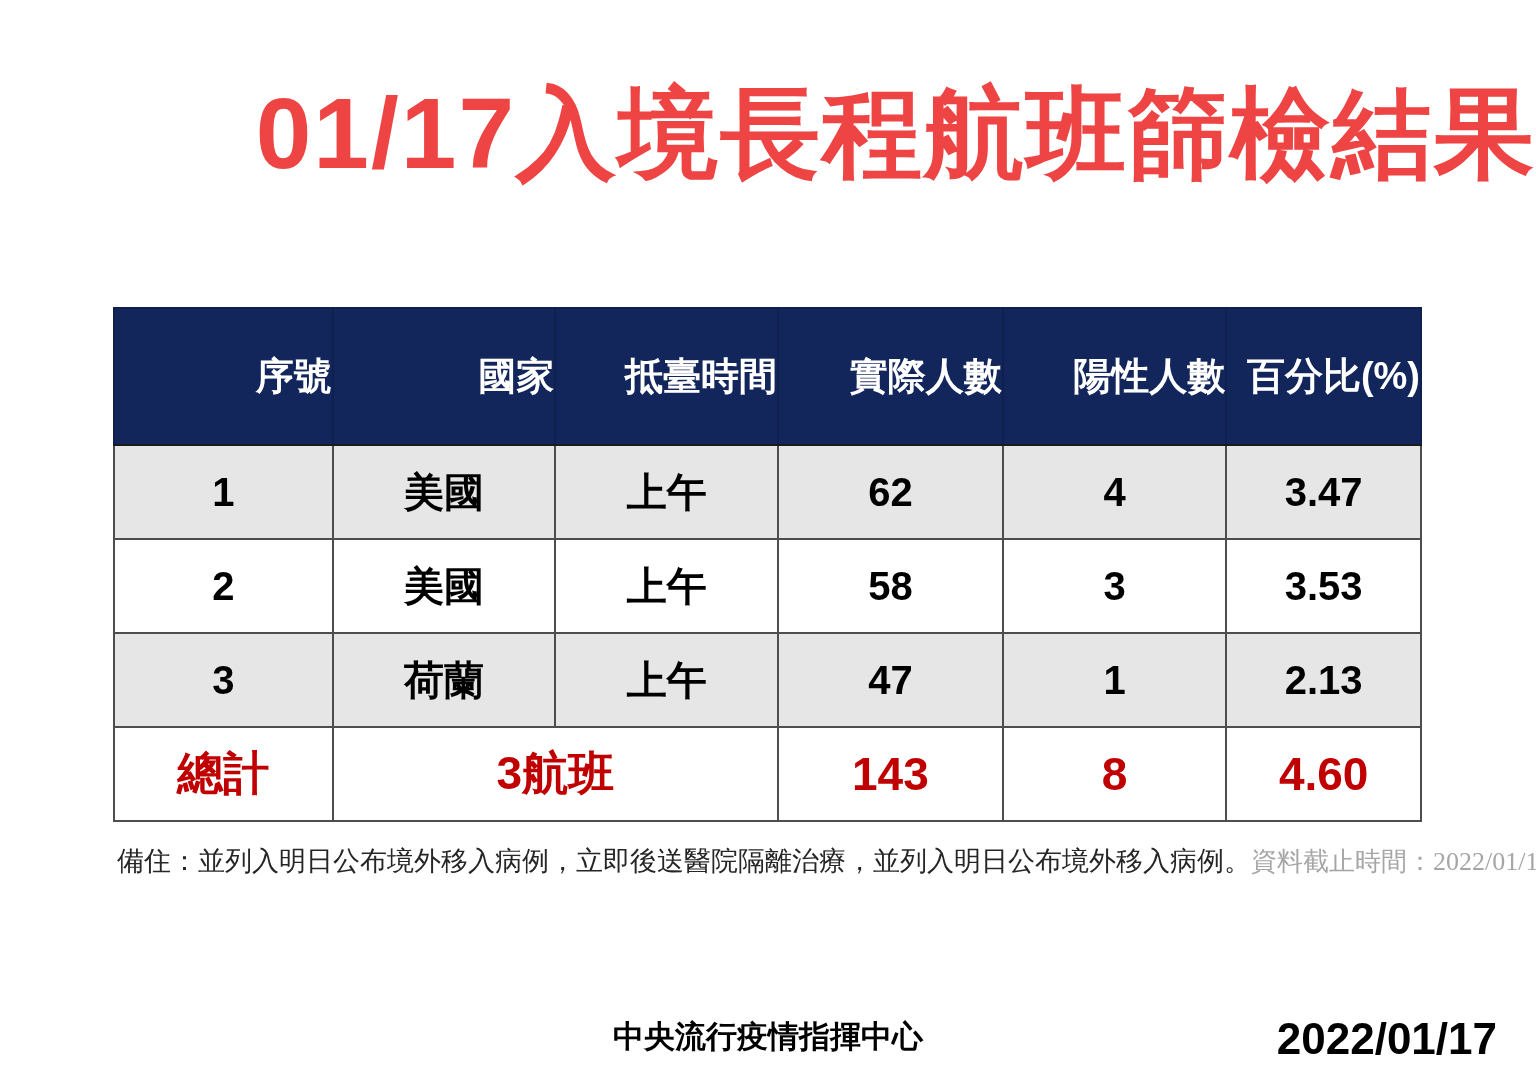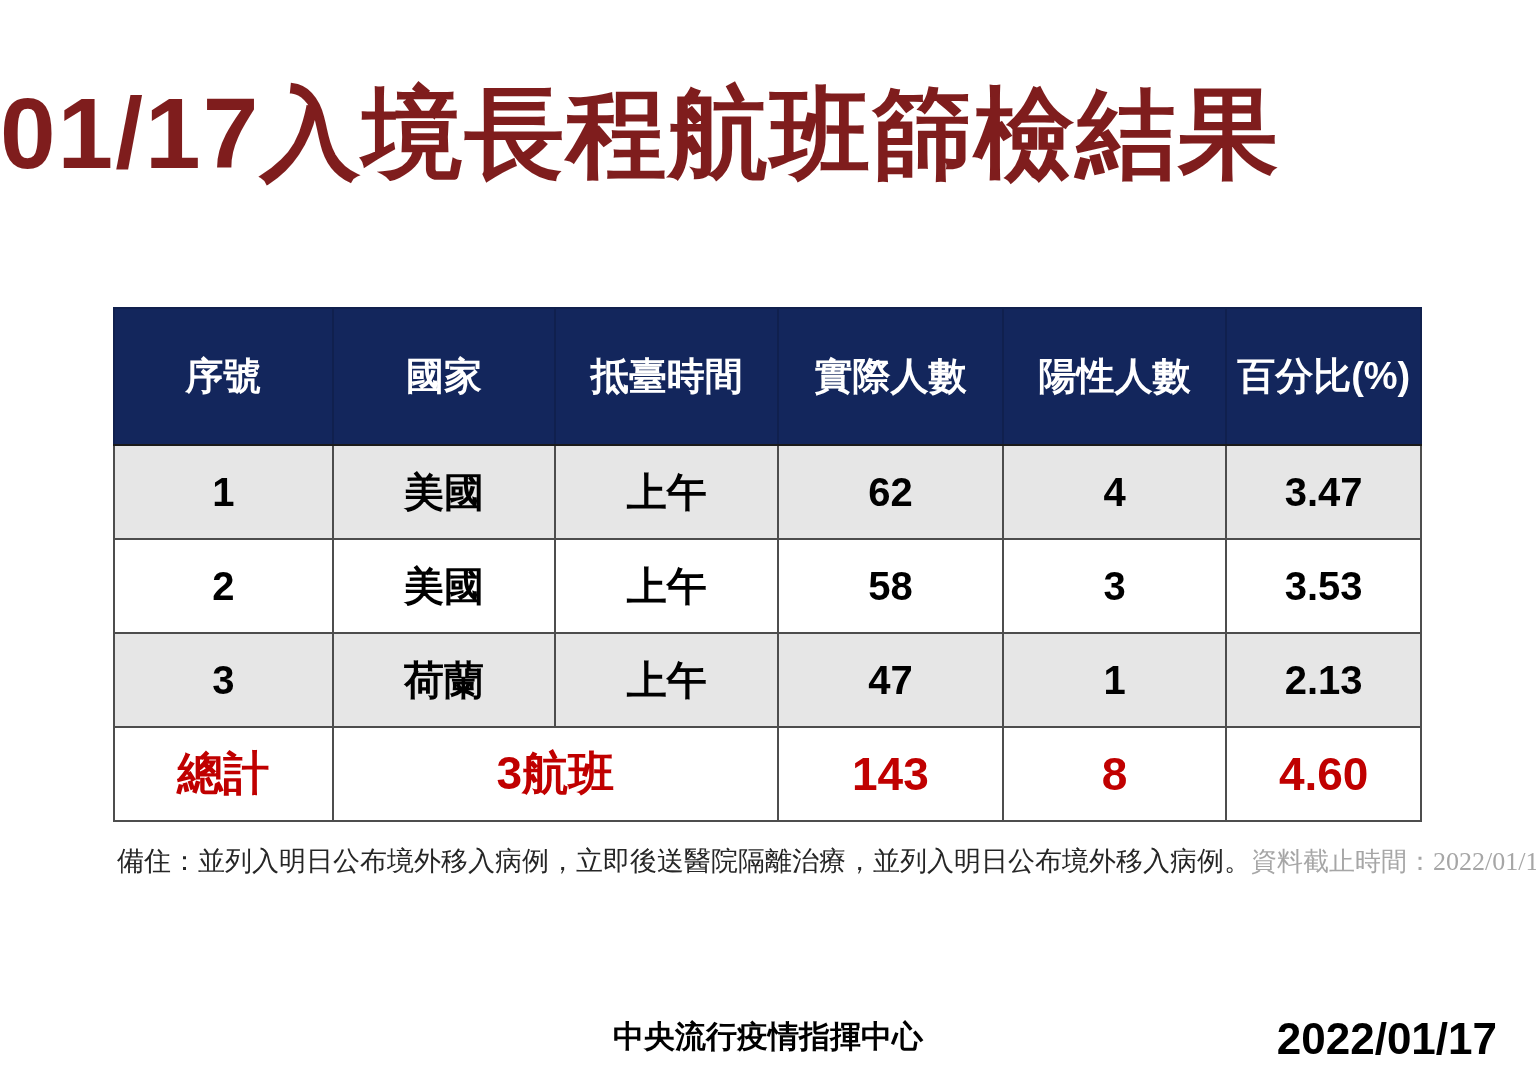--- a/index.html
+++ b/index.html
@@ -9,25 +9,25 @@
     height: 1086px;
     background: #ffffff;
     overflow: hidden;
     font-family: "Liberation Sans", "DejaVu Sans", sans-serif;
   }
   .title {
     position: absolute;
     top: 68px;
     left: 0;
     width: 100%;
-    text-align: left;
+    text-align: right;
     font-size: 100px;
     font-weight: 800;
     letter-spacing: 2px;
-    color: #7f1d1d;
+    color: #ef4444;
     margin: 0;
   }
   .results-table {
     position: absolute;
     left: 113px;
     top: 307px;
     width: 1309px;
     border-collapse: collapse;
     table-layout: fixed;
   }
@@ -39,20 +39,21 @@
   }
   .results-table { border-top: 2px solid #bfbfbf; }
   .results-table thead tr { height: 137px; }
   .results-table thead th {
     background: #13265c;
     color: #ffffff;
     font-size: 38px;
     font-weight: 700;
     border-color: #10204e;
     border-bottom-color: #1a1a1a;
+    text-align: right;
   }
   .results-table tbody tr { height: 94px; }
   .results-table tbody td {
     font-size: 40px;
     font-weight: 700;
     color: #000000;
     background: #ffffff;
   }
   .results-table tbody tr.alt td { background: #e6e6e6; }
   .results-table tbody tr.total-row td {

